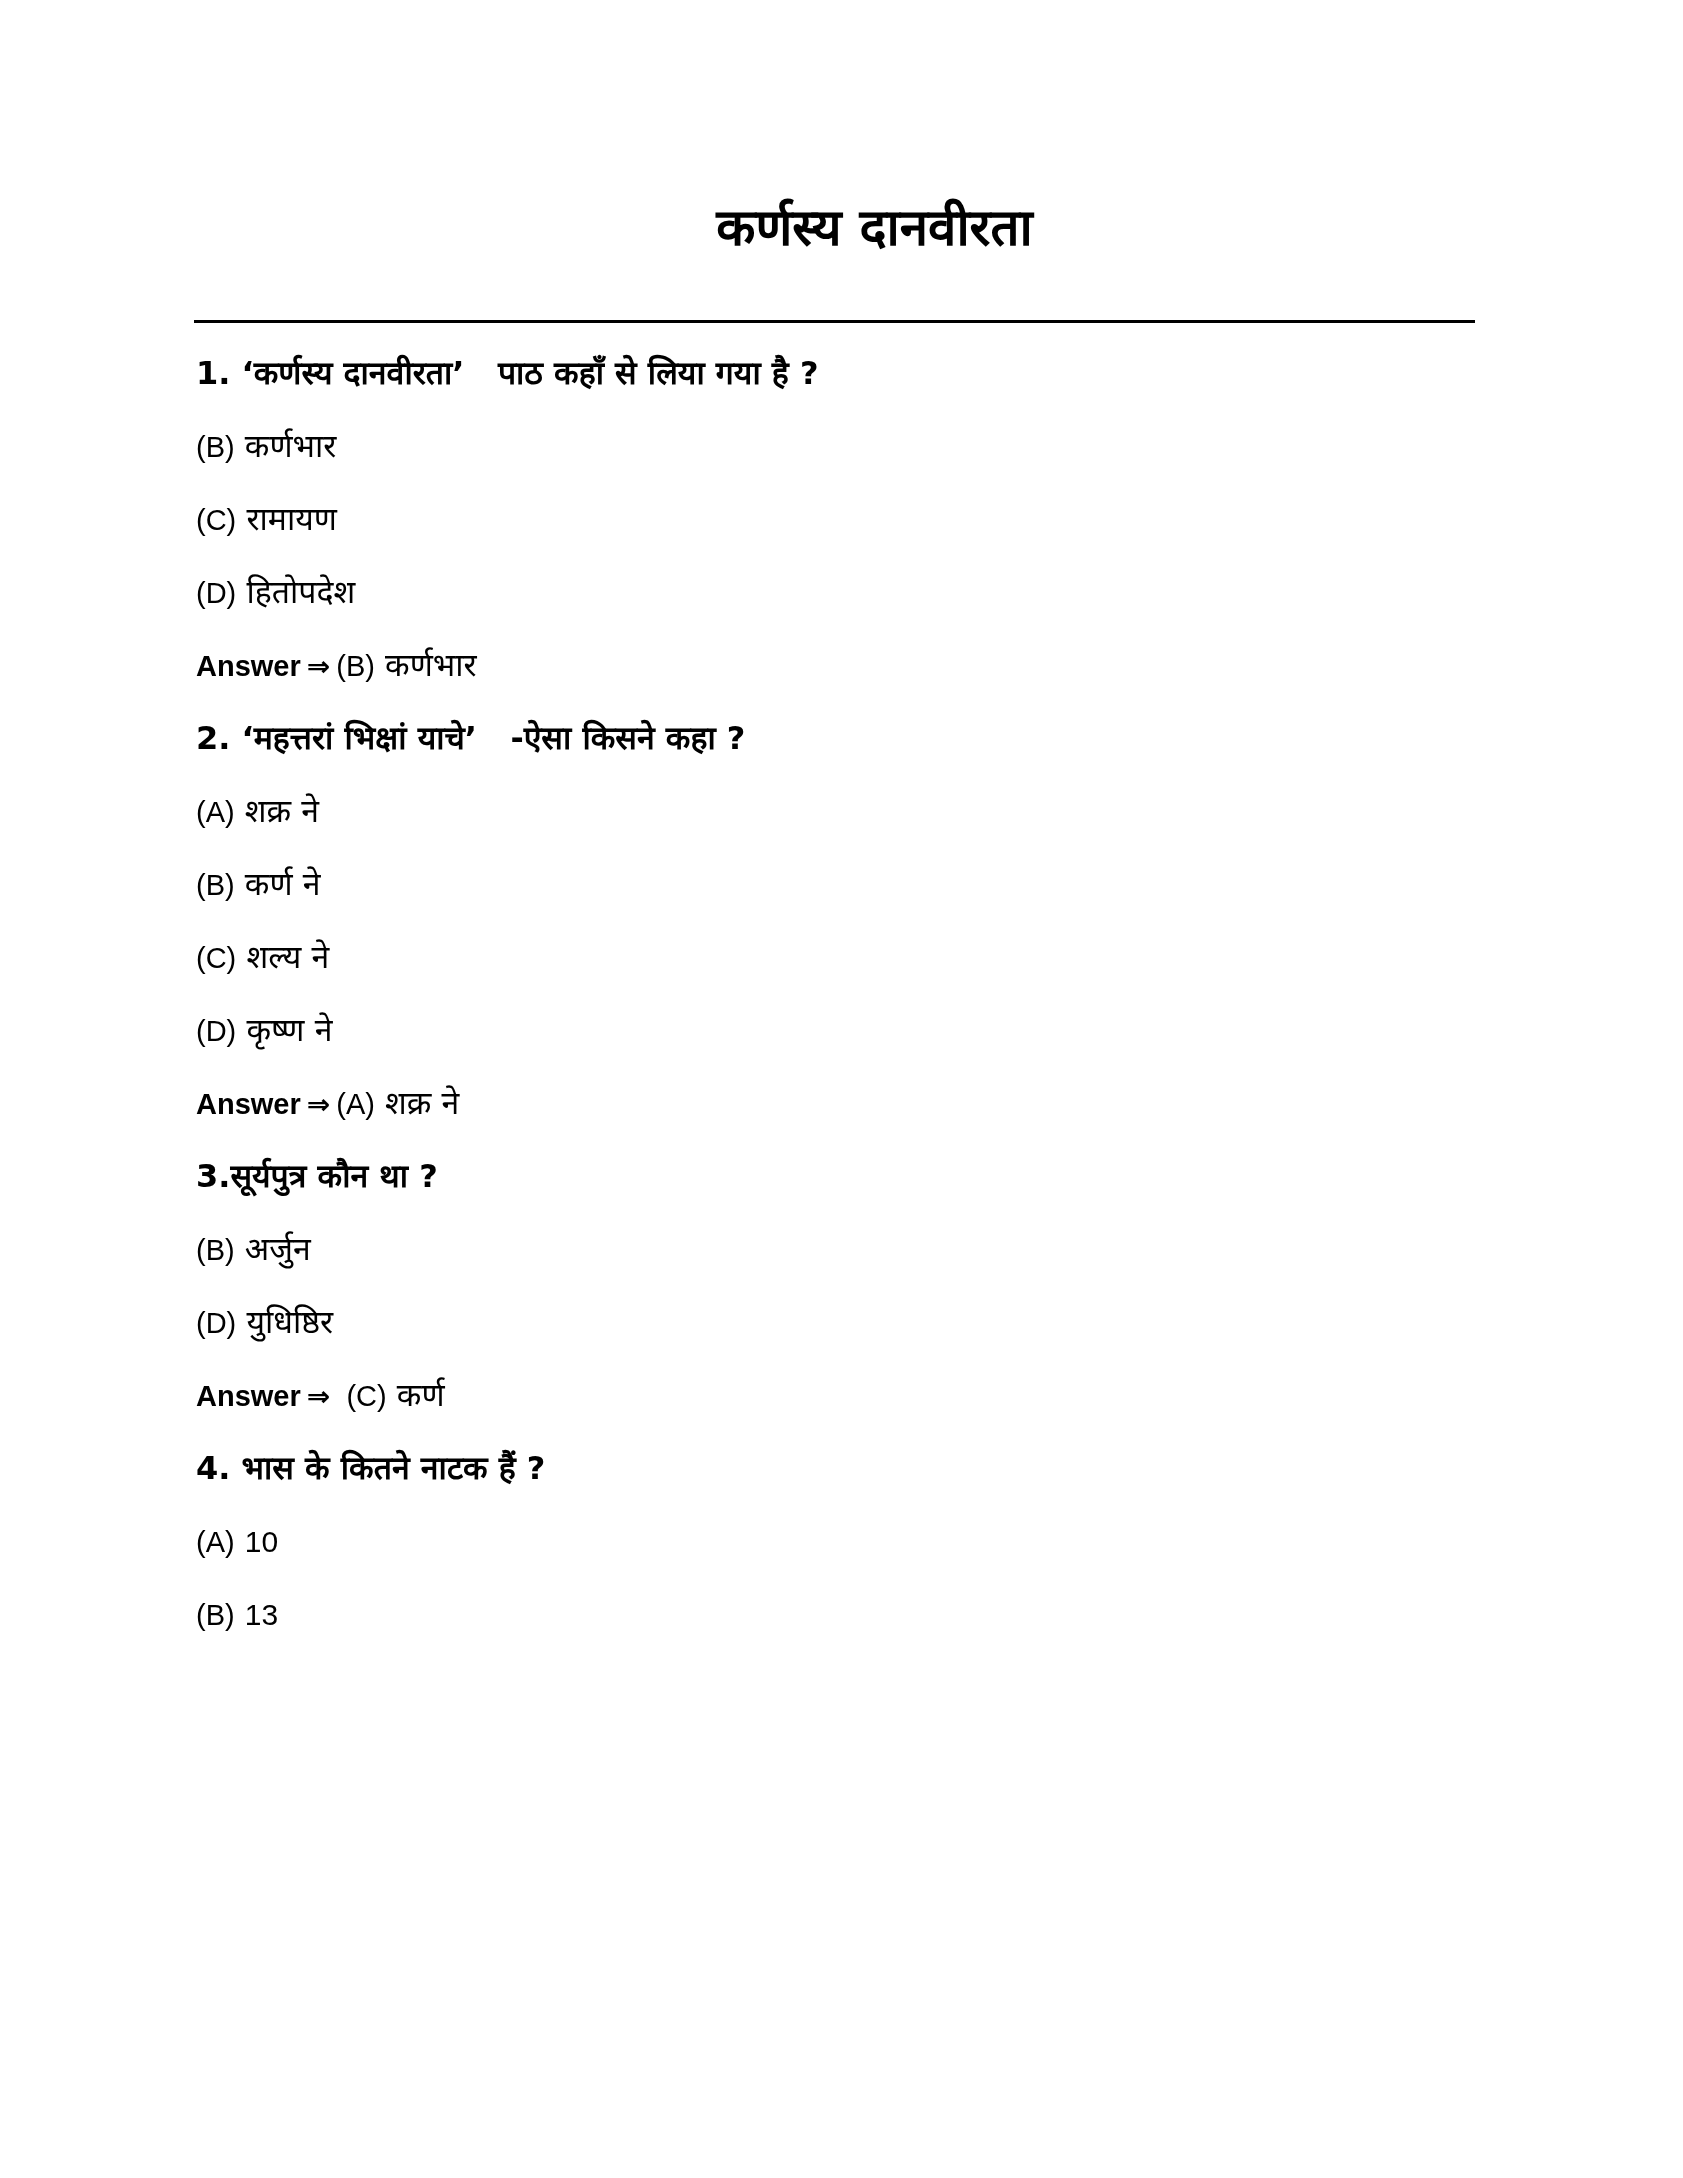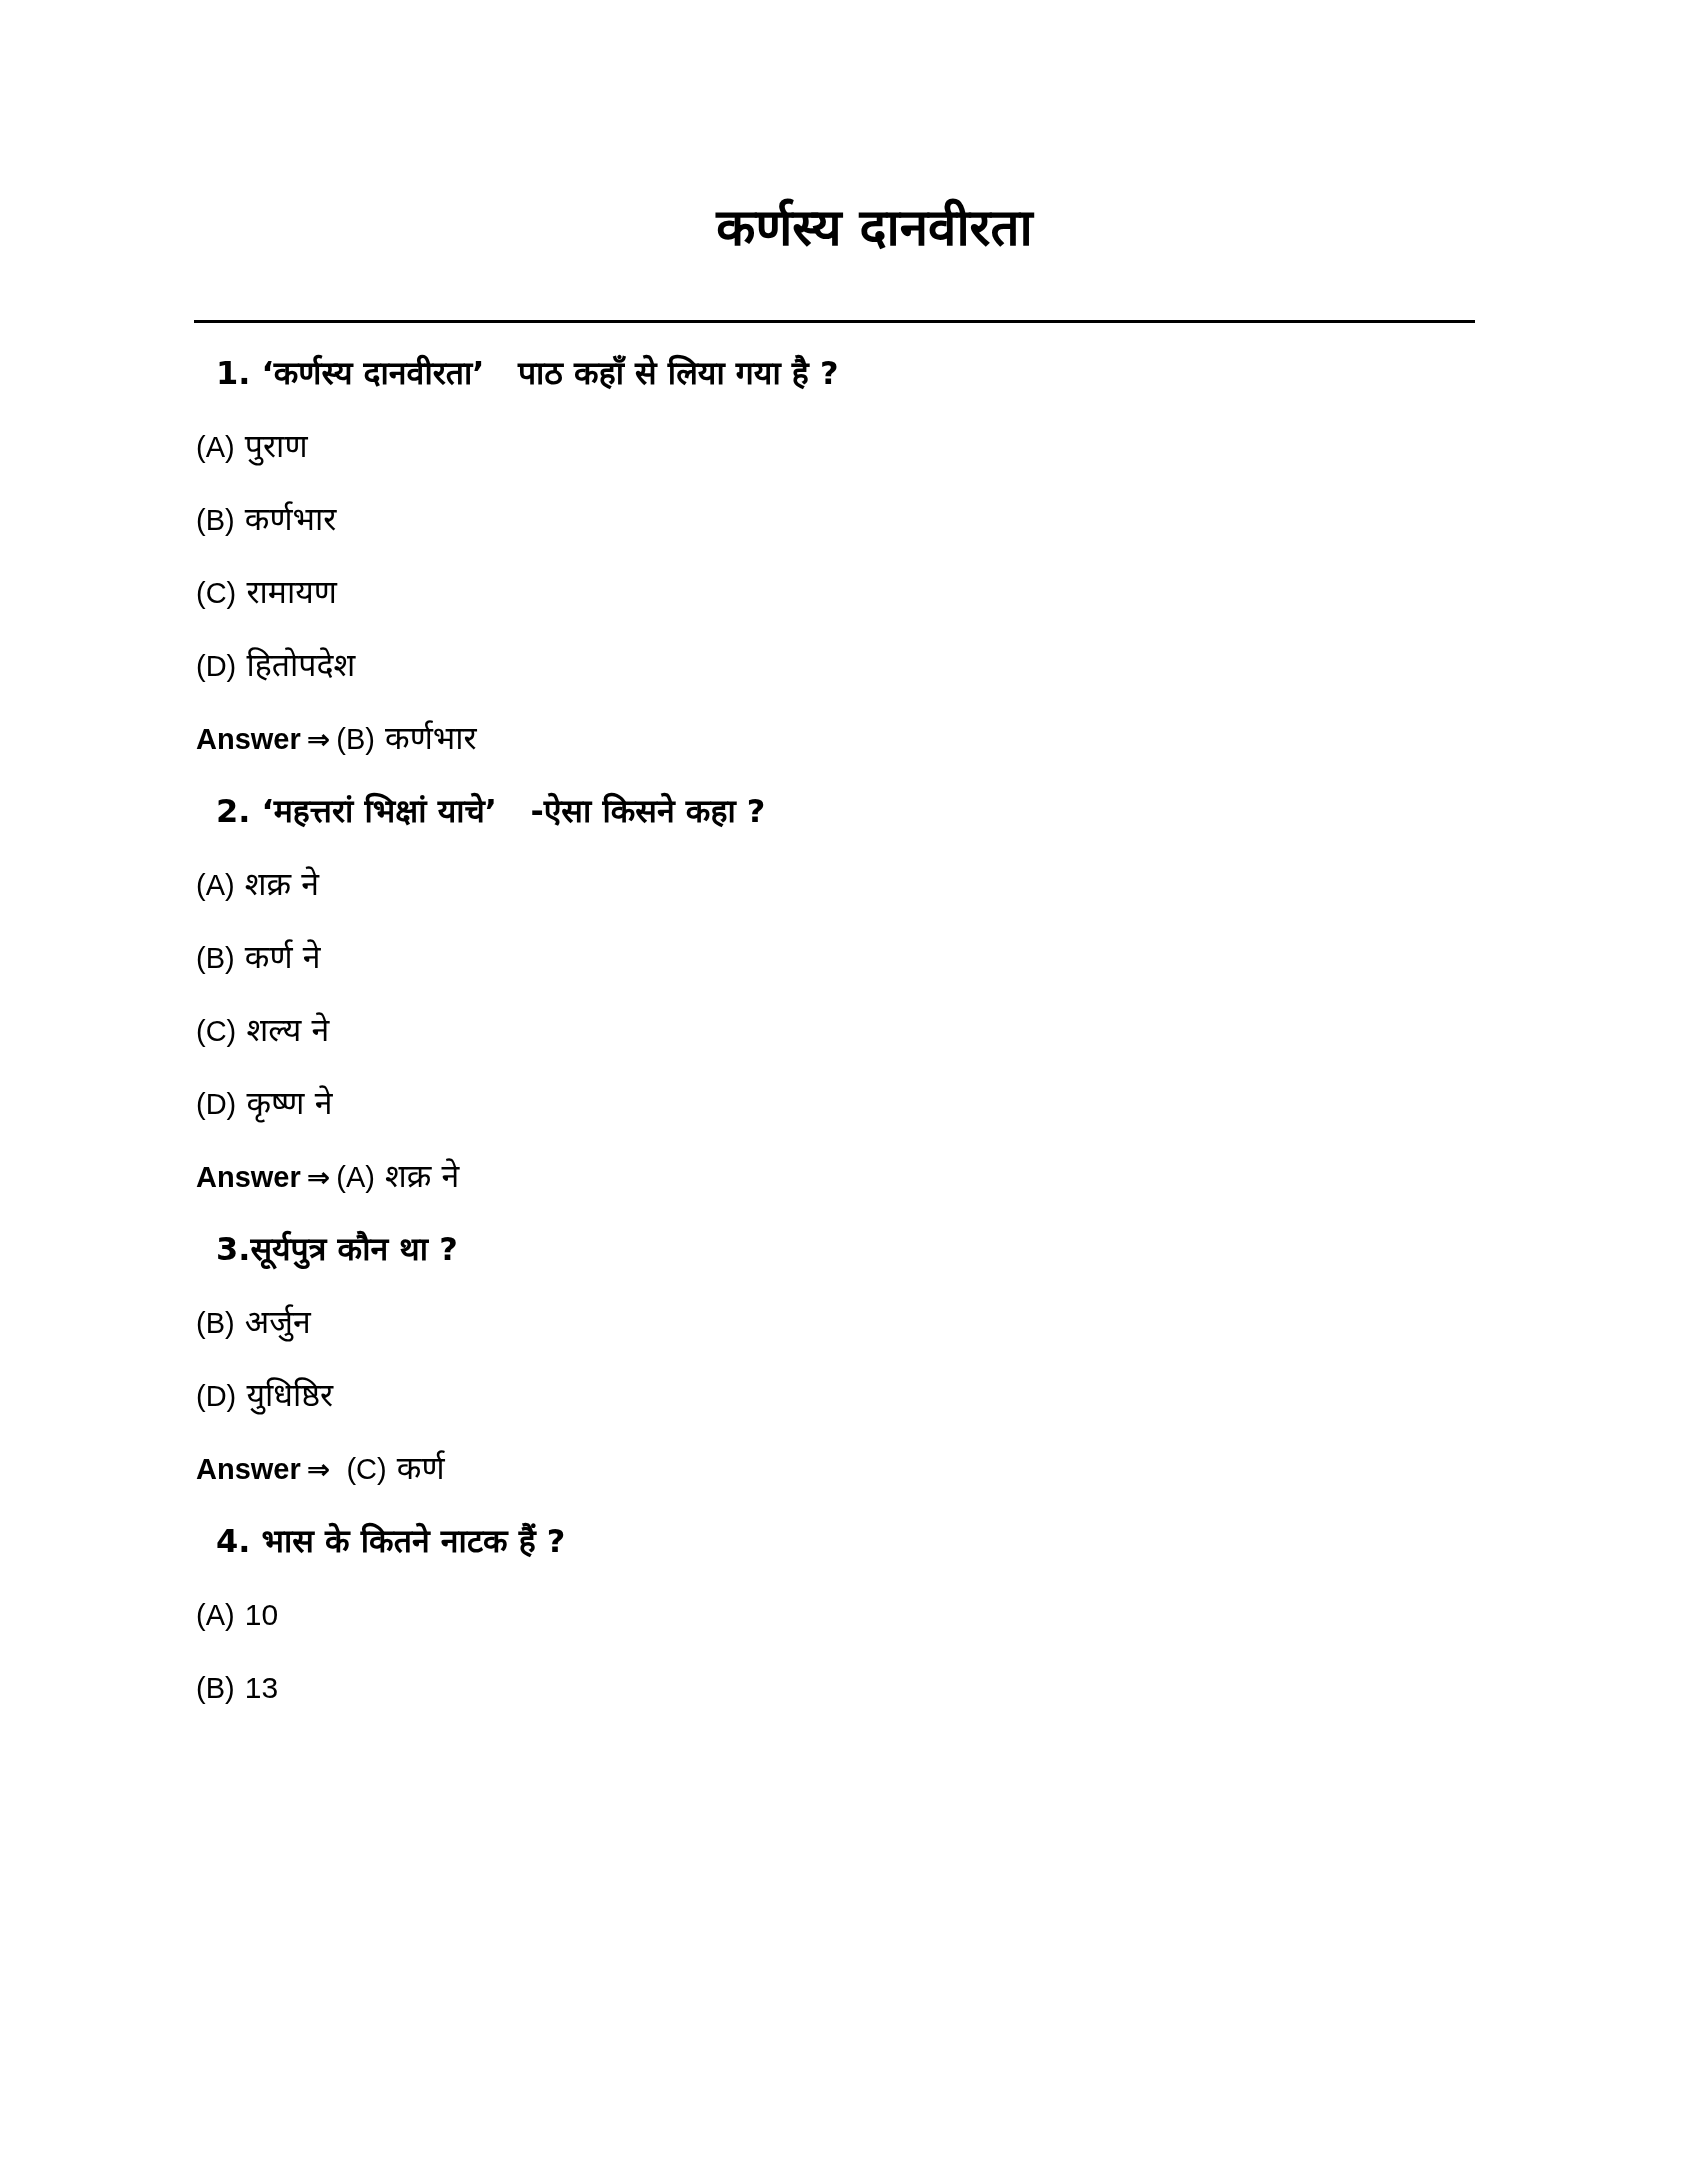--- a/index.html
+++ b/index.html
@@ -45,21 +45,20 @@
       left: 196px;
       top: 342px;
       width: 1277px;
     }
     .question {
       font-size: 32px;
       font-weight: bold;
       height: 73px;
       line-height: 63px;
       white-space: pre;
-      margin-left: 20px;
     }
     .option {
       font-size: 32px;
       height: 73px;
       line-height: 63px;
       white-space: pre;
     }
     .option .opt-letter {
       font-family: "Liberation Sans", sans-serif;
       font-size: 29px;
@@ -93,21 +92,20 @@
 <body>
 
 <div class="page">
 
   <div class="title">कर्णस्य दानवीरता</div>
   <div class="rule"></div>
 
   <div class="content">
 
     <div class="question"><span>1.</span> <span>‘कर्णस्य दानवीरता’   पाठ कहाँ से लिया गया है ?</span></div>
-    <div class="option"><span class="opt-letter">(A)</span> <span>पुराण</span></div>
     <div class="option"><span class="opt-letter">(B)</span> <span>कर्णभार</span></div>
     <div class="option"><span class="opt-letter">(C)</span> <span>रामायण</span></div>
     <div class="option"><span class="opt-letter">(D)</span> <span>हितोपदेश</span></div>
     <div class="answer"><span class="answer-label">Answer</span><span class="answer-arrow">⇒</span><span class="opt-letter">(B)</span> <span>कर्णभार</span></div>
 
     <div class="question"><span>2.</span> <span>‘महत्तरां भिक्षां याचे’   -ऐसा किसने कहा ?</span></div>
     <div class="option"><span class="opt-letter">(A)</span> <span>शक्र ने</span></div>
     <div class="option"><span class="opt-letter">(B)</span> <span>कर्ण ने</span></div>
     <div class="option"><span class="opt-letter">(C)</span> <span>शल्य ने</span></div>
     <div class="option"><span class="opt-letter">(D)</span> <span>कृष्ण ने</span></div>

